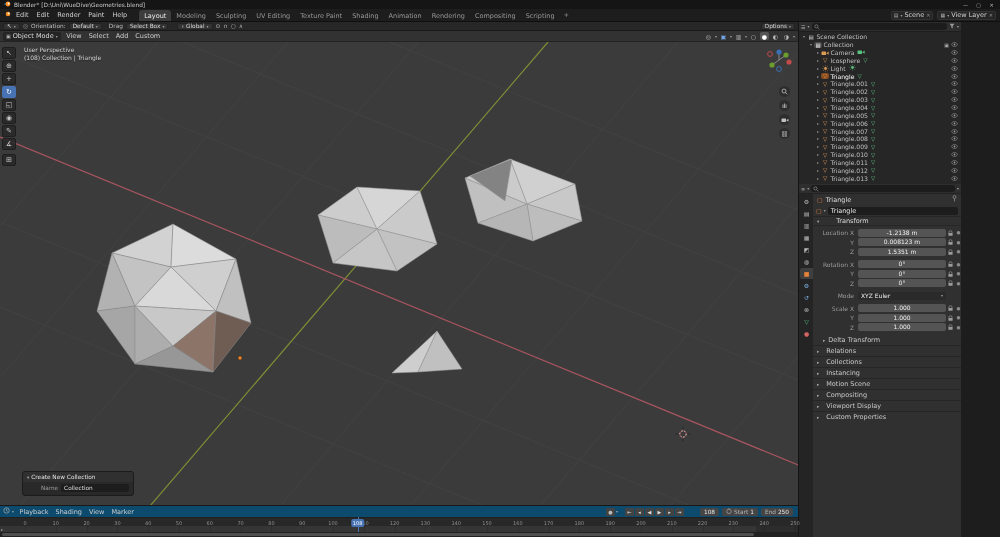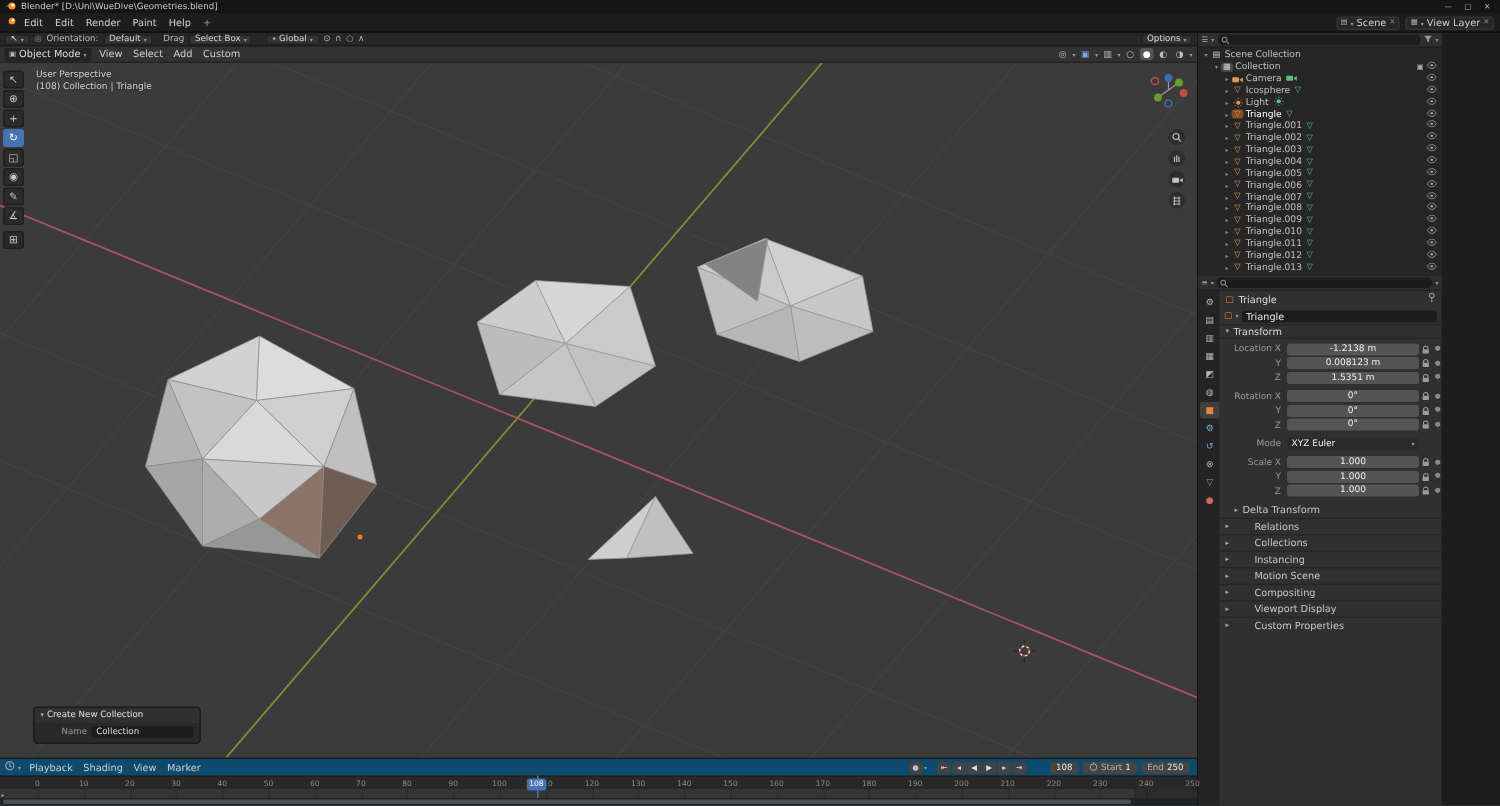--- a/index.html
+++ b/index.html
@@ -105,32 +105,32 @@
   .pr-body { flex:1; display:flex; min-height:0; }
   .pr-tabs { width:14px; background:#242424; display:flex; flex-direction:column; align-items:stretch; padding-top:2px; gap:1px; }
   .ptab { height:11px; display:flex; align-items:center; justify-content:center; font-size:6px; border-radius:2px 0 0 2px; margin-left:1px; }
   .ptab.active { background:#3f3f3f; }
   .pr-content { flex:1; min-width:0; }
   .crumb-row { height:11px; display:flex; align-items:center; gap:3px; padding:0 4px; color:#dedede; }
   .crumb-icon { color:#e8833a; font-size:6px; }
   .pin { margin-left:auto; }
   .name-row { height:11px; display:flex; align-items:center; gap:2px; padding:0 3px; }
   .name-input { flex:1; background:#1d1d1d; border-radius:2px; padding:1px 3px; color:#e6e6e6; height:8px; line-height:6px; }
-  .sec-hdr { height:10px; display:flex; align-items:center; gap:3px; padding:0 4px; color:#dadada; border-top:1px solid #262626; border-bottom:1px solid #262626; }
+  .sec-hdr { height:10px; display:flex; align-items:center; gap:17px; padding:0 4px; color:#dadada; border-top:1px solid #262626; border-bottom:1px solid #262626; }
   .sec-arrow { font-size:4.5px; color:#aaa; }
   .trows { padding:2px 0 3px; }
   .trow { height:9.5px; display:flex; align-items:center; padding:0 3px; }
   .trow.gap { margin-top:3px; }
   .trow-label { width:42px; text-align:right; color:#9b9b9b; padding-right:4px; font-size:6px; flex:none; }
   .trow-field { width:88px; background:#545454; border-radius:2px; color:#f0f0f0; text-align:center; font-size:6px; height:8px; line-height:8px; flex:none; }
   .trow-field.select { background:#2a2a2a; text-align:left; padding:0 3px; display:flex; justify-content:space-between; align-items:center; }
   .lock-col { width:9px; display:flex; justify-content:center; flex:none; }
   .dot-col { width:7px; color:#8a8a8a; font-size:4.5px; text-align:center; flex:none; }
   .sub-row { height:10px; display:flex; align-items:center; gap:3px; padding:0 4px 0 10px; color:#c8c8c8; }
-  .sec-row { height:11px; display:flex; align-items:center; gap:17px; padding:0 4px; border-top:1px solid #262626; color:#c8c8c8; }
+  .sec-row { height:11px; display:flex; align-items:center; gap:7px; padding:0 4px; border-top:1px solid #262626; color:#c8c8c8; }
 </style>
 </head>
 <body>
 
 <div class="app">
 
   <div class="titlebar">
     <span><svg width="8" height="6" viewBox="0 0 10 7">
           <path d="M0 4.6 4.2 1.6 5.2 3.6Z" fill="#2a6fb0"></path>
           <circle cx="6.2" cy="3.5" r="3" fill="#ff9021"></circle>
@@ -148,20 +148,32 @@
     <span><svg width="8" height="6" viewBox="0 0 10 7">
           <circle cx="5" cy="3.5" r="2.8" fill="#ff9021"></circle>
           <circle cx="5.8" cy="2.8" r="1.1" fill="#fff"></circle>
         </svg></span>
     <span id="topbar-menus" style="display:flex">
         <span class="menu-item">Edit</span>
         <span class="menu-item">Edit</span>
         <span class="menu-item">Render</span>
         <span class="menu-item">Paint</span>
         <span class="menu-item">Help</span>
+      </span>
+    <span class="ws-tabs" id="ws-tabs">
+        <span class="ws-tab active">Layout</span>
+        <span class="ws-tab">Modeling</span>
+        <span class="ws-tab">Sculpting</span>
+        <span class="ws-tab">UV Editing</span>
+        <span class="ws-tab">Texture Paint</span>
+        <span class="ws-tab">Shading</span>
+        <span class="ws-tab">Animation</span>
+        <span class="ws-tab">Rendering</span>
+        <span class="ws-tab">Compositing</span>
+        <span class="ws-tab">Scripting</span>
       </span>
     <span class="ws-add">+</span>
     <span class="topbar-right">
       <span class="chip">
         <span style="color:#b0b0b0;font-size:5px">▤</span>
           <span class="chev">▾</span>
         <span>Scene</span>
         <span class="x">✕</span>
       </span>
       <span class="chip">

